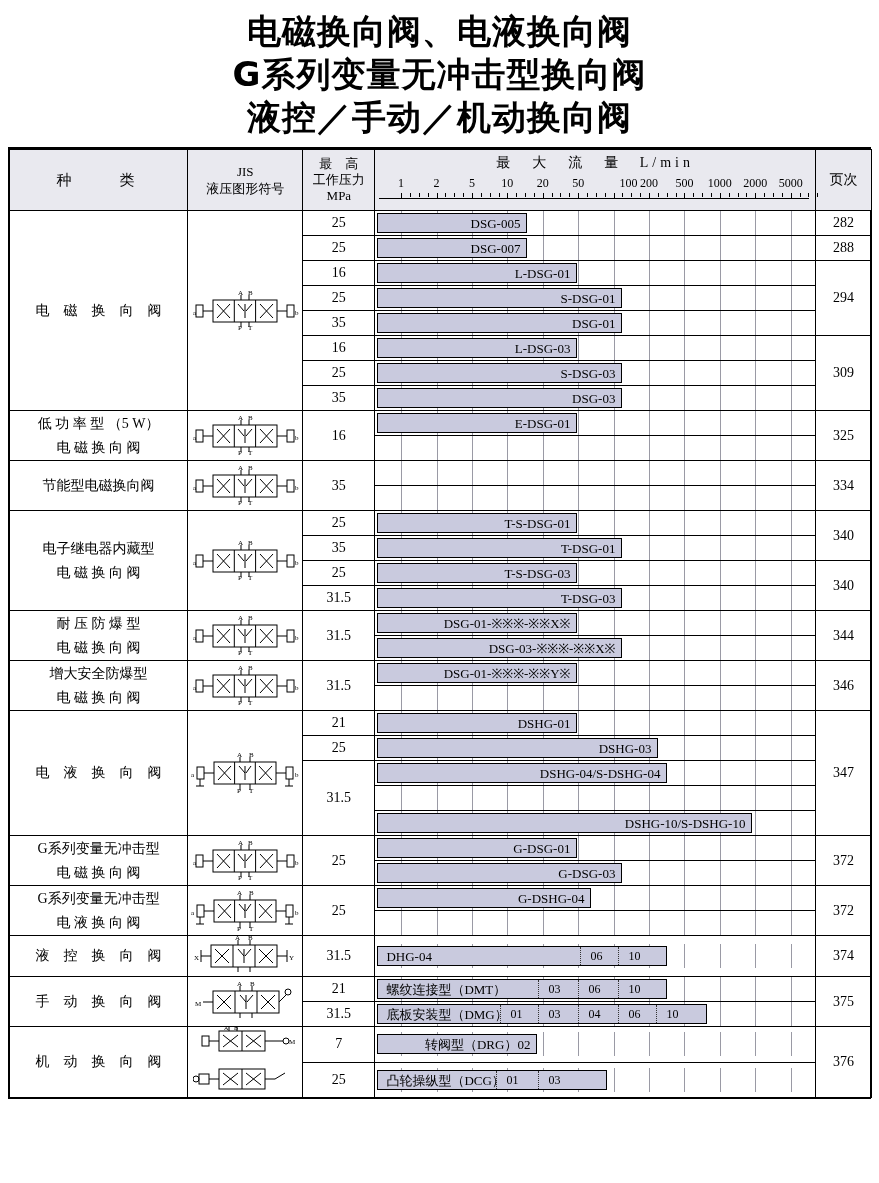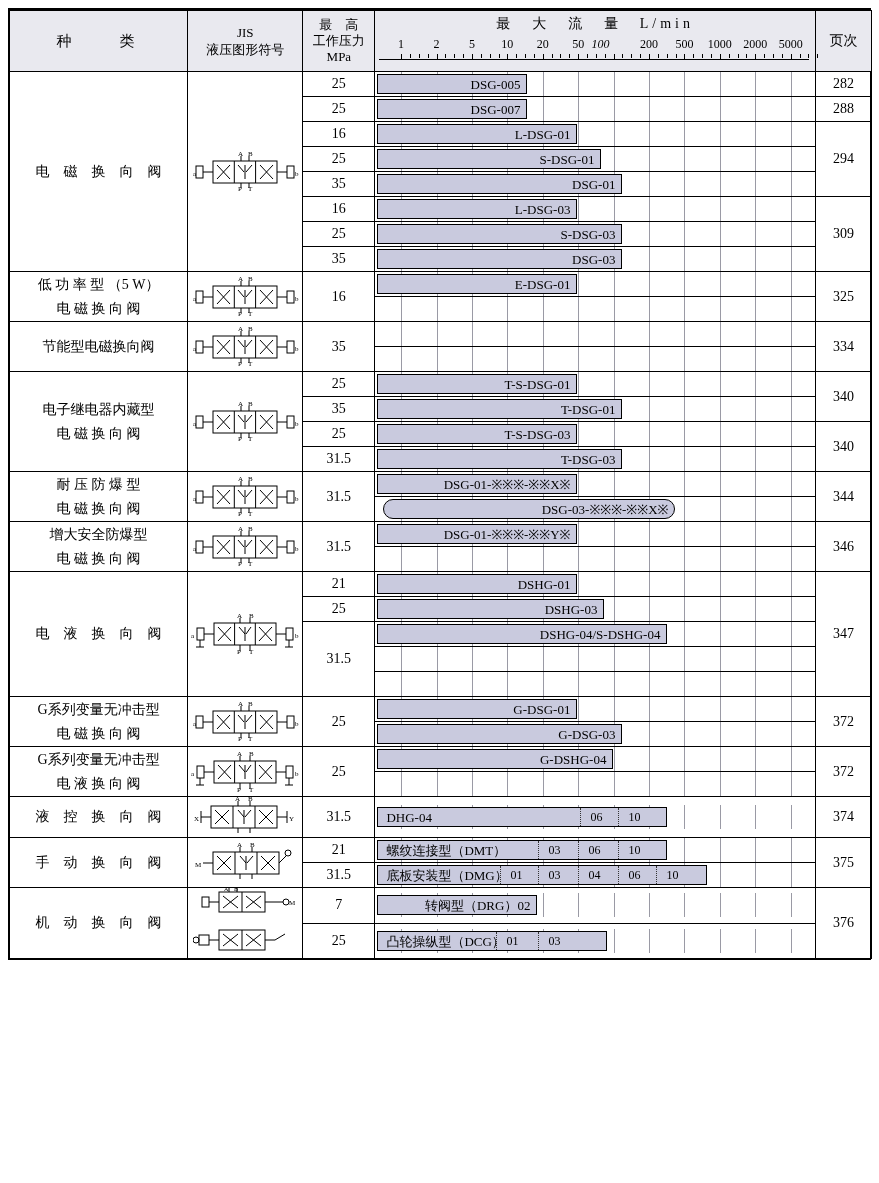--- a/index.html
+++ b/index.html
@@ -66,20 +66,25 @@
 
   
   .jis{position:relative;height:100%;text-align:center;}
   .jis svg{display:block;margin:0 auto;}
 </style>
 </head>
 <body>
 
 <div class="page">
 
+  <div class="title">
+    <span class="ln">电磁换向阀、电液换向阀</span>
+    <span class="ln">G系列变量无冲击型换向阀</span>
+    <span class="ln">液控／手动／机动换向阀</span>
+  </div>
 
   <div class="tbl-wrap">
   <table class="main">
     <colgroup>
       <col class="c-kind">
           <col class="c-jis">
           <col class="c-mpa">
           <col class="c-flow">
           <col class="c-page">
     </colgroup>
@@ -127,21 +132,21 @@
                 <div class="lbl" style="left: 167.375px;">20</div>
                 <div class="tick major" style="left: 167.375px;"></div>
                 <div class="tick minor" style="left: 176.229px;"></div>
                 <div class="tick minor" style="left: 185.083px;"></div>
                 <div class="tick minor" style="left: 193.938px;"></div>
                 <div class="lbl" style="left: 202.792px;">50</div>
                 <div class="tick major" style="left: 202.792px;"></div>
                 <div class="tick minor" style="left: 211.646px;"></div>
                 <div class="tick minor" style="left: 220.5px;"></div>
                 <div class="tick minor" style="left: 229.354px;"></div>
-                <div class="lbl" style="left: 225px; font-style: italic;">100</div>
+                <div class="lbl" style="left: 253px;">100</div>
                 <div class="tick major" style="left: 238.208px;"></div>
                 <div class="tick minor" style="left: 247.062px;"></div>
                 <div class="tick minor" style="left: 255.917px;"></div>
                 <div class="tick minor" style="left: 264.771px;"></div>
                 <div class="lbl" style="left: 273.625px;">200</div>
                 <div class="tick major" style="left: 273.625px;"></div>
                 <div class="tick minor" style="left: 282.479px;"></div>
                 <div class="tick minor" style="left: 291.333px;"></div>
                 <div class="tick minor" style="left: 300.188px;"></div>
                 <div class="lbl" style="left: 309.042px;">500</div>
@@ -280,21 +285,21 @@
                   <i style="left: 131.958px;"></i>
                   <i style="left: 167.375px;"></i>
                   <i style="left: 202.792px;"></i>
                   <i style="left: 238.208px;"></i>
                   <i style="left: 273.625px;"></i>
                   <i style="left: 309.042px;"></i>
                   <i style="left: 344.458px;"></i>
                   <i style="left: 379.875px;"></i>
                   <i style="left: 415.292px;"></i>
                 </div>
-                <div class="bar" style="left: 2px; width: 224px;">S-DSG-01</div>
+                <div class="bar" style="left: 2px; width: 245px;">S-DSG-01</div>
               </div>
             </td>
           </tr>
           <tr>
             <td class="mpa">35</td>
             <td>
               <div class="flowcell">
                 <div class="gridlines">
                   <i style="left: 25.7083px;"></i>
                   <i style="left: 61.125px;"></i>
@@ -707,21 +712,21 @@
                   <i style="left: 131.958px;"></i>
                   <i style="left: 167.375px;"></i>
                   <i style="left: 202.792px;"></i>
                   <i style="left: 238.208px;"></i>
                   <i style="left: 273.625px;"></i>
                   <i style="left: 309.042px;"></i>
                   <i style="left: 344.458px;"></i>
                   <i style="left: 379.875px;"></i>
                   <i style="left: 415.292px;"></i>
                 </div>
-                <div class="bar" style="left: 8px; width: 292px; border-radius: 10px;">DSG-03-※※※-※※X※</div>
+                <div class="bar" style="left: 2px; width: 245px;">DSG-03-※※※-※※X※</div>
               </div>
             </td>
           </tr>
           <tr>
             <td class="kind" rowspan="2">
               <div>增大安全防爆型</div>
               <div>电 磁 换 向 阀</div>
             </td>
             <td class="jis" rowspan="2">
               <svg width="108" height="40" viewBox="0 0 108 40">
@@ -856,21 +861,21 @@
                   <i style="left: 131.958px;"></i>
                   <i style="left: 167.375px;"></i>
                   <i style="left: 202.792px;"></i>
                   <i style="left: 238.208px;"></i>
                   <i style="left: 273.625px;"></i>
                   <i style="left: 309.042px;"></i>
                   <i style="left: 344.458px;"></i>
                   <i style="left: 379.875px;"></i>
                   <i style="left: 415.292px;"></i>
                 </div>
-                <div class="bar" style="left: 2px; width: 227px; padding-left: 40px;">DSHG-03</div>
+                <div class="bar" style="left: 2px; width: 281px; padding-left: 40px;">DSHG-03</div>
               </div>
             </td>
           </tr>
           <tr>
             <td class="mpa" rowspan="3">31.5</td>
             <td>
               <div class="flowcell">
                 <div class="gridlines">
                   <i style="left: 25.7083px;"></i>
                   <i style="left: 61.125px;"></i>
@@ -919,20 +924,21 @@
                   <i style="left: 131.958px;"></i>
                   <i style="left: 167.375px;"></i>
                   <i style="left: 202.792px;"></i>
                   <i style="left: 238.208px;"></i>
                   <i style="left: 273.625px;"></i>
                   <i style="left: 309.042px;"></i>
                   <i style="left: 344.458px;"></i>
                   <i style="left: 379.875px;"></i>
                   <i style="left: 415.292px;"></i>
                 </div>
+                <div class="bar" style="left: 2px; width: 375px;">DSHG-10/S-DSHG-10</div>
               </div>
             </td>
           </tr>
           <tr>
             <td class="kind" rowspan="2">
               <div>G系列变量无冲击型</div>
               <div>电 磁 换 向 阀</div>
             </td>
             <td class="jis" rowspan="2">
               <svg width="108" height="40" viewBox="0 0 108 40">
@@ -1046,21 +1052,21 @@
                   <i style="left: 131.958px;"></i>
                   <i style="left: 167.375px;"></i>
                   <i style="left: 202.792px;"></i>
                   <i style="left: 238.208px;"></i>
                   <i style="left: 273.625px;"></i>
                   <i style="left: 309.042px;"></i>
                   <i style="left: 344.458px;"></i>
                   <i style="left: 379.875px;"></i>
                   <i style="left: 415.292px;"></i>
                 </div>
-                <div class="bar" style="left: 2px; width: 236px;">G-DSHG-04</div>
+                <div class="bar" style="left: 2px; width: 214px;">G-DSHG-04</div>
               </div>
             </td>
             <td class="page-no" rowspan="2">372</td>
           </tr>
           <tr>
             <td>
               <div class="flowcell">
                 <div class="gridlines">
                   <i style="left: 25.7083px;"></i>
                   <i style="left: 61.125px;"></i>

